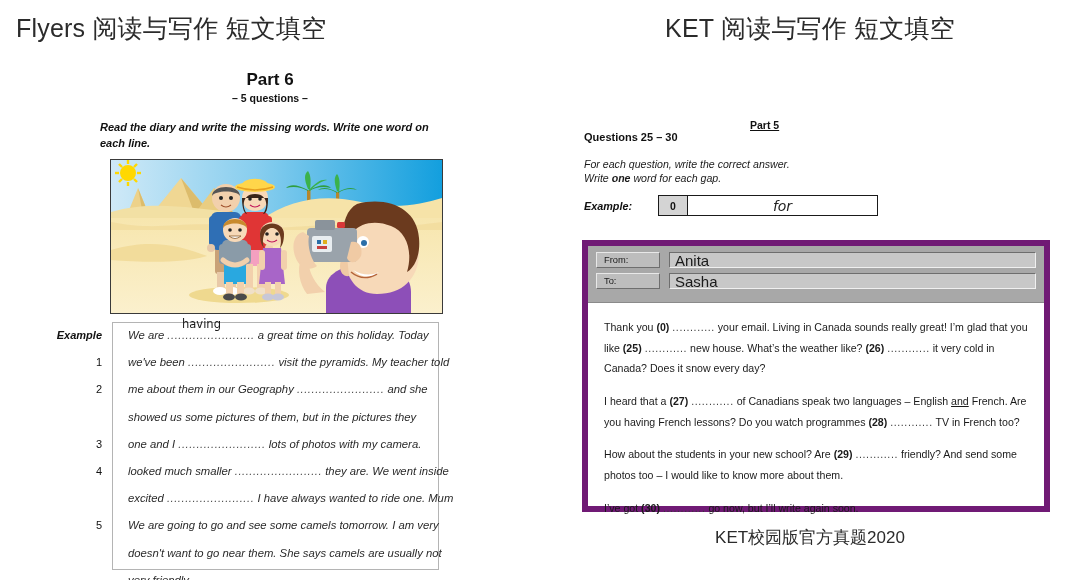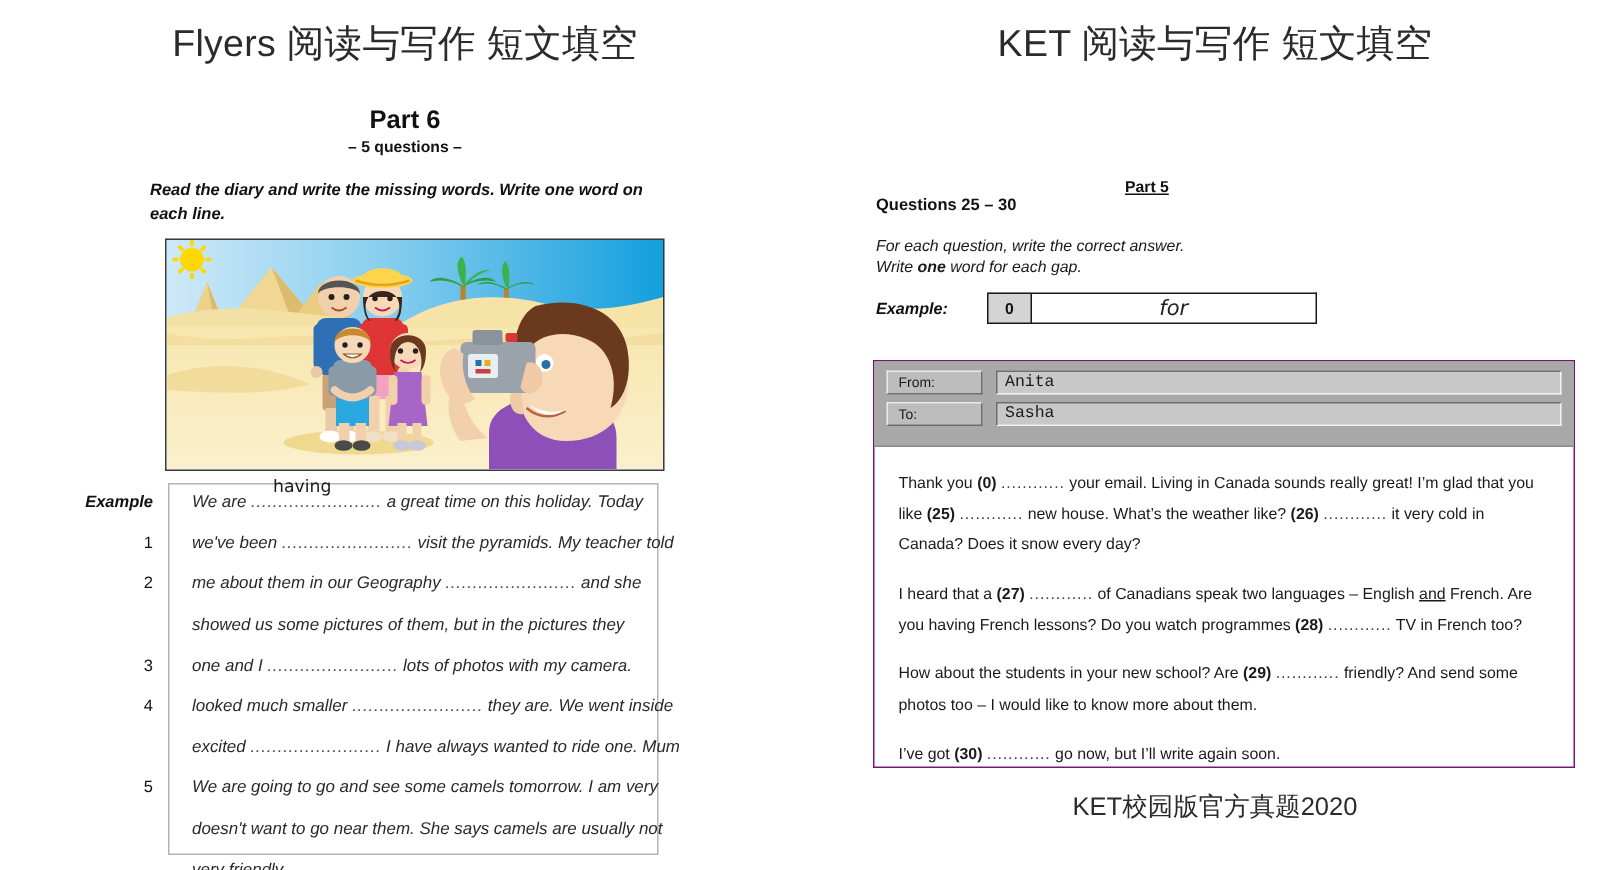--- a/index.html
+++ b/index.html
@@ -17,23 +17,22 @@
   }
 
   
   #left-panel {
     position: absolute;
     left: 0; top: 0;
     width: 540px; height: 580px;
   }
   #left-title {
     position: absolute;
-    left: 0; top: 12px;
+    left: 16px; top: 12px;
     width: 540px;
-    text-align: center;
     font-size: 25px;
     font-weight: 400;
     letter-spacing: 0.2px;
     color: #2b2b2b;
   }
   #part6-heading {
     position: absolute;
     left: 0; top: 70px;
     width: 540px;
     text-align: center;
@@ -201,21 +200,21 @@
     color: #222;
     box-sizing: border-box;
     font-family: "DejaVu Sans", sans-serif;
   }
 
   
   #email-panel {
     position: absolute;
     left: 42px; top: 240px;
     width: 468px; height: 272px;
-    border: 1px solid #701a75;
+    border: 6px solid #701a75;
     box-sizing: border-box;
     background: #fff;
   }
   #email-header {
     height: 57px;
     background: #a8a8a8;
     padding: 6px 8px 0 8px;
     box-sizing: border-box;
     border-bottom: 1px solid #8a8a8a;
   }
@@ -240,27 +239,26 @@
   }
   .email-field-value {
     flex: 1;
     height: 16px;
     margin-left: 9px;
     background: #c8c8c8;
     border-top: 1.5px solid #6e6e6e;
     border-left: 1.5px solid #6e6e6e;
     border-right: 1.5px solid #f0f0f0;
     border-bottom: 1.5px solid #f0f0f0;
-    font-size: 11px;
+    font-size: 15px;
     color: #1a1a1a;
     display: flex;
     align-items: center;
     padding-left: 5px;
     box-sizing: border-box;
-    font-family: Liberation Mono, monospace;
   }
   #email-body {
     padding: 14px 16px 0 16px;
     font-size: 10.6px;
     color: #1a1a1a;
     line-height: 1.95;
   }
   #email-body p { margin: 0 0 12px 0; }
   #email-body b { font-weight: bold; }
   #email-body u { text-decoration: underline; text-align: right; }

